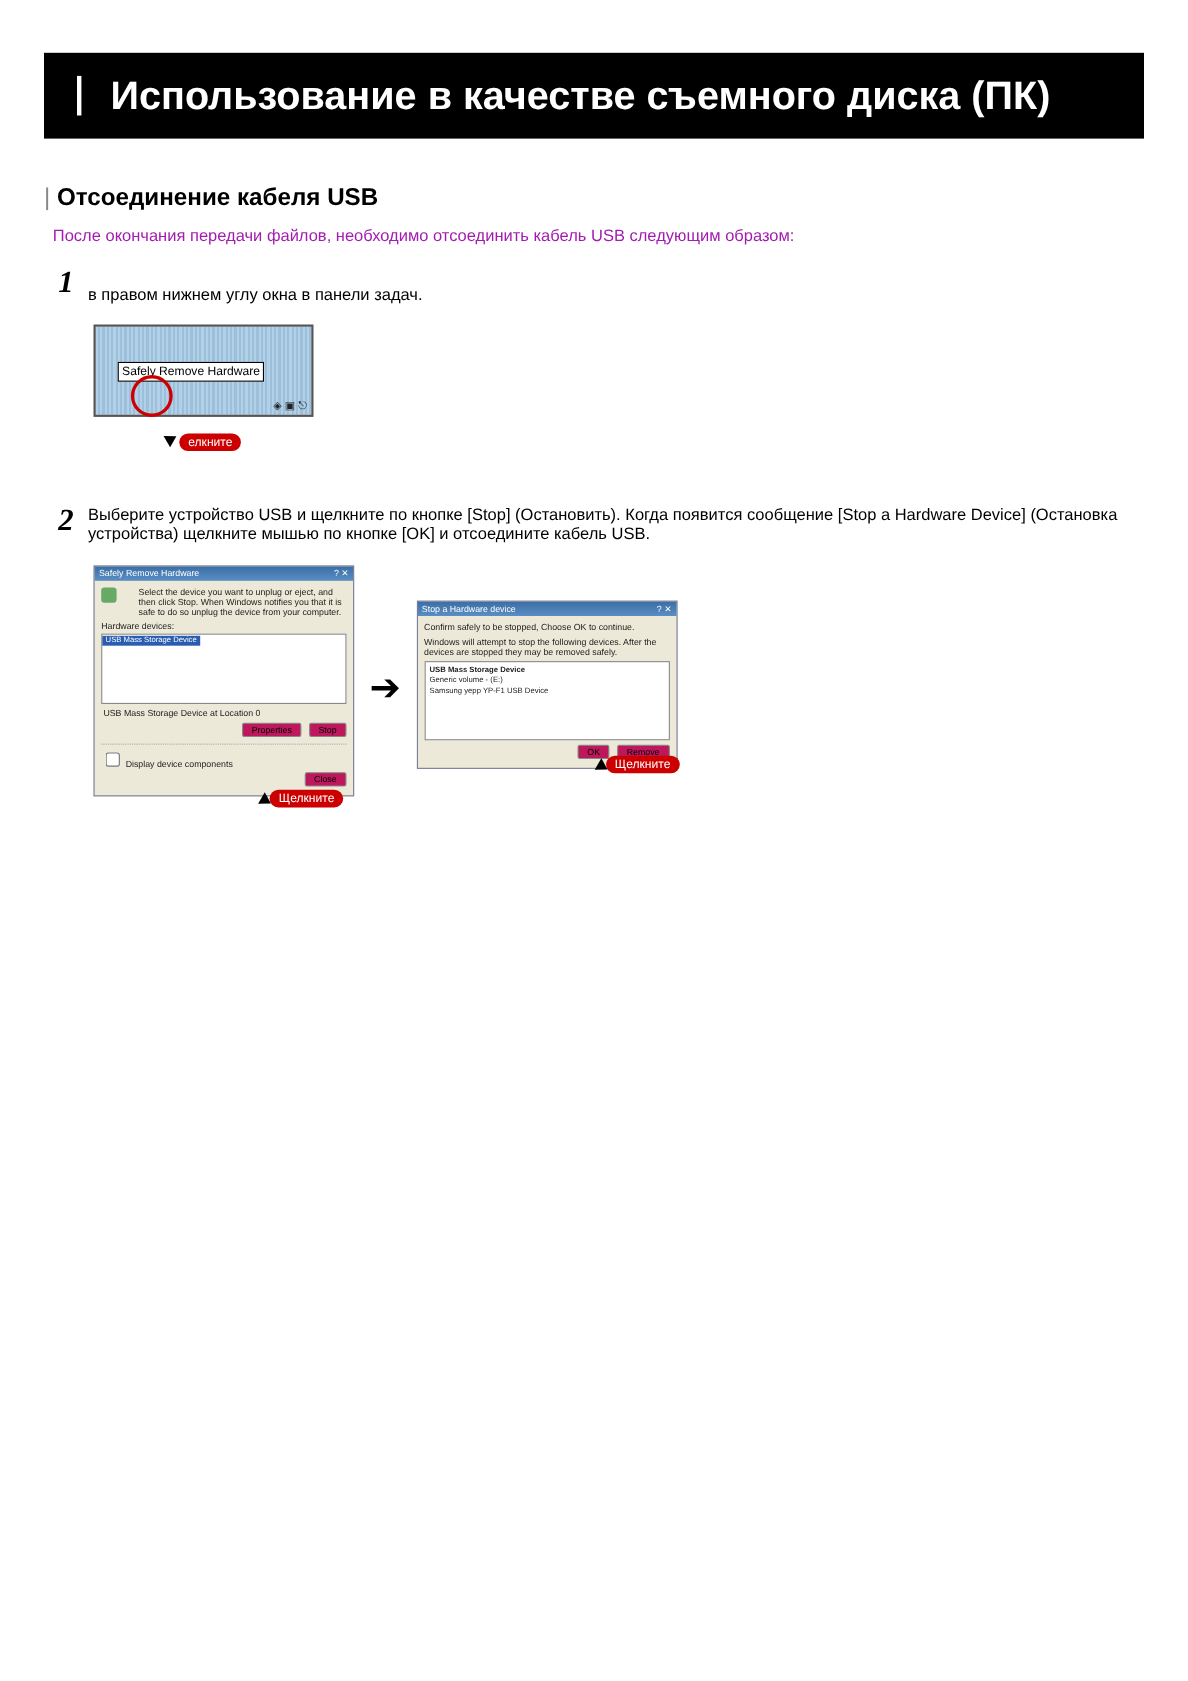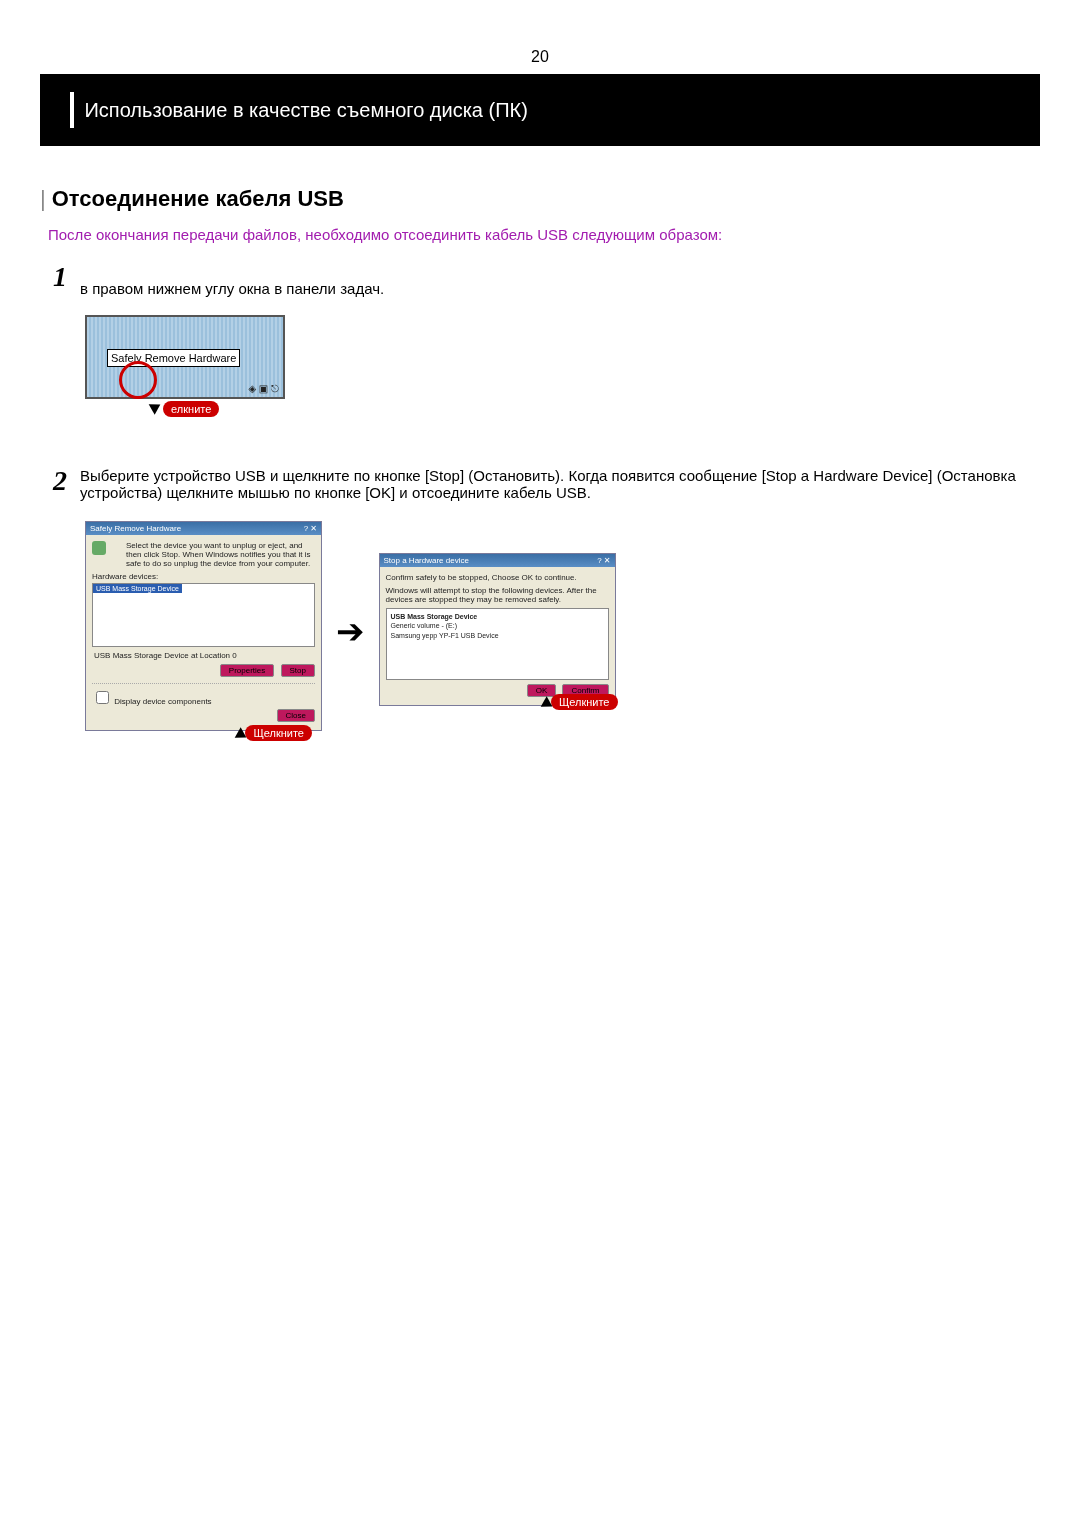--- a/index.html
+++ b/index.html
@@ -1,33 +1,33 @@
 <!DOCTYPE html>
 <html><head>
 <meta charset="utf-8">
 <style>
   html,body{margin:0;padding:0;background:#fff;font-family:Arial,Helvetica,sans-serif;color:#000}
   .page{width:1080px;height:1528px;position:relative;box-sizing:border-box;padding:48px 40px 40px 40px}
   .pgnum{text-align:center;font-size:16px;color:#000;margin-bottom:8px}
   .blackbar{background:#000;color:#fff;padding:18px 0 18px 30px;margin:0 0 40px 0}
   .blackbar .rule{display:inline-block;width:4px;height:36px;background:#fff;vertical-align:middle;margin-right:6px}
-  .blackbar h1{display:inline;font-size:20px;font-weight:400;vertical-align:middle;margin:0}
+  .blackbar h1{display:inline;font-size:36px;font-weight:700;vertical-align:middle;margin:16px}
   .sectitle{font-size:22px;font-weight:700;margin:10px 0 14px 0}
   .sectitle .pipe{color:#888;margin-right:6px;font-weight:400}
   .intro{font-size:15px;color:#a21caf;margin:0 0 20px 8px}
   .step{display:flex;align-items:flex-start;margin:10px 0 10px 0}
   .stepnum{font:italic 700 28px/1 Georgia,serif;width:40px;flex:0 0 40px;text-align:center}
   .steptxt{font-size:15px;flex:1}
   
   .shot1{margin:18px 0 50px 45px;width:200px}
   .tray{border:2px solid #555;background:repeating-linear-gradient(90deg,#b3d0e6 0 2px,#9bc0dc 2px 4px);height:80px;position:relative}
   .balloon{position:absolute;top:32px;left:20px;background:#fff;border:1px solid #000;font-size:11px;padding:2px 3px}
   .circle{position:absolute;top:44px;left:32px;width:32px;height:32px;border:3px solid #c00;border-radius:50%}
   .icons{position:absolute;bottom:2px;right:4px;font-size:10px;color:#222}
-  .pointer{margin-top:0;text-align:center}
+  .pointer{margin-top:13px;text-align:center}
   .cursor{display:inline-block;width:0;height:0;border-left:10px solid #000;border-top:6px solid transparent;border-bottom:6px solid transparent;transform:rotate(-30deg);margin-right:-2px}
   .tag{display:inline-block;background:#c00;color:#fff;font-size:11px;border-radius:10px;padding:2px 8px}
   
   .dialogs{display:flex;align-items:center;margin:20px 0 0 45px}
   .dlg{border:1px solid #7a7a9a;background:#ece9d8;font-size:8px;color:#222}
   .dlg .titlebar{background:linear-gradient(#3a6ea5,#5a8ec5);color:#fff;padding:2px 4px;font-size:8px;display:flex;justify-content:space-between}
   .dlg .body{padding:6px}
   .dlg1{width:235px}
   .info{display:flex;gap:20px;margin-bottom:4px}
   .info .ico{width:14px;height:14px;background:#6a6;border-radius:3px;flex:0 0 14px}
@@ -45,21 +45,20 @@
   .callout .cursor{transform:rotate(30deg)}
   .callout-r{justify-content:flex-end;margin-top:-12px;margin-right:-2px}
   
   .tbx{font-size:8px}
 </style>
 </head>
 <body>
 
 <div class="page">
 
-  <div class="pgnum">20</div>
 
   <div class="blackbar">
     <span class="rule"></span>
     <h1>Использование в качестве съемного диска (ПК)</h1>
   </div>
 
   <div class="sectitle">
     <span class="pipe">|</span><span>Отсоединение кабеля USB</span>
   </div>
 
@@ -137,21 +136,21 @@
         <div class="body">
           <div>Confirm safely to be stopped, Choose OK to continue.</div>
           <div style="margin-top:4px">Windows will attempt to stop the following devices. After the devices are stopped they may be removed safely.</div>
           <div class="inner">
             <div class="hdr">USB Mass Storage Device</div>
             <div>Generic volume - (E:)</div>
             <div>Samsung yepp  YP-F1  USB Device</div>
           </div>
           <div class="btnrow">
             <button>OK</button>
-            <button>Confirm</button>
+            <button>Remove</button>
           </div>
         </div>
       </div>
       <div class="callout callout-r">
         <span class="cursor"></span>
         <span class="tag">Щелкните</span>
       </div>
     </div>
 
   </div>

